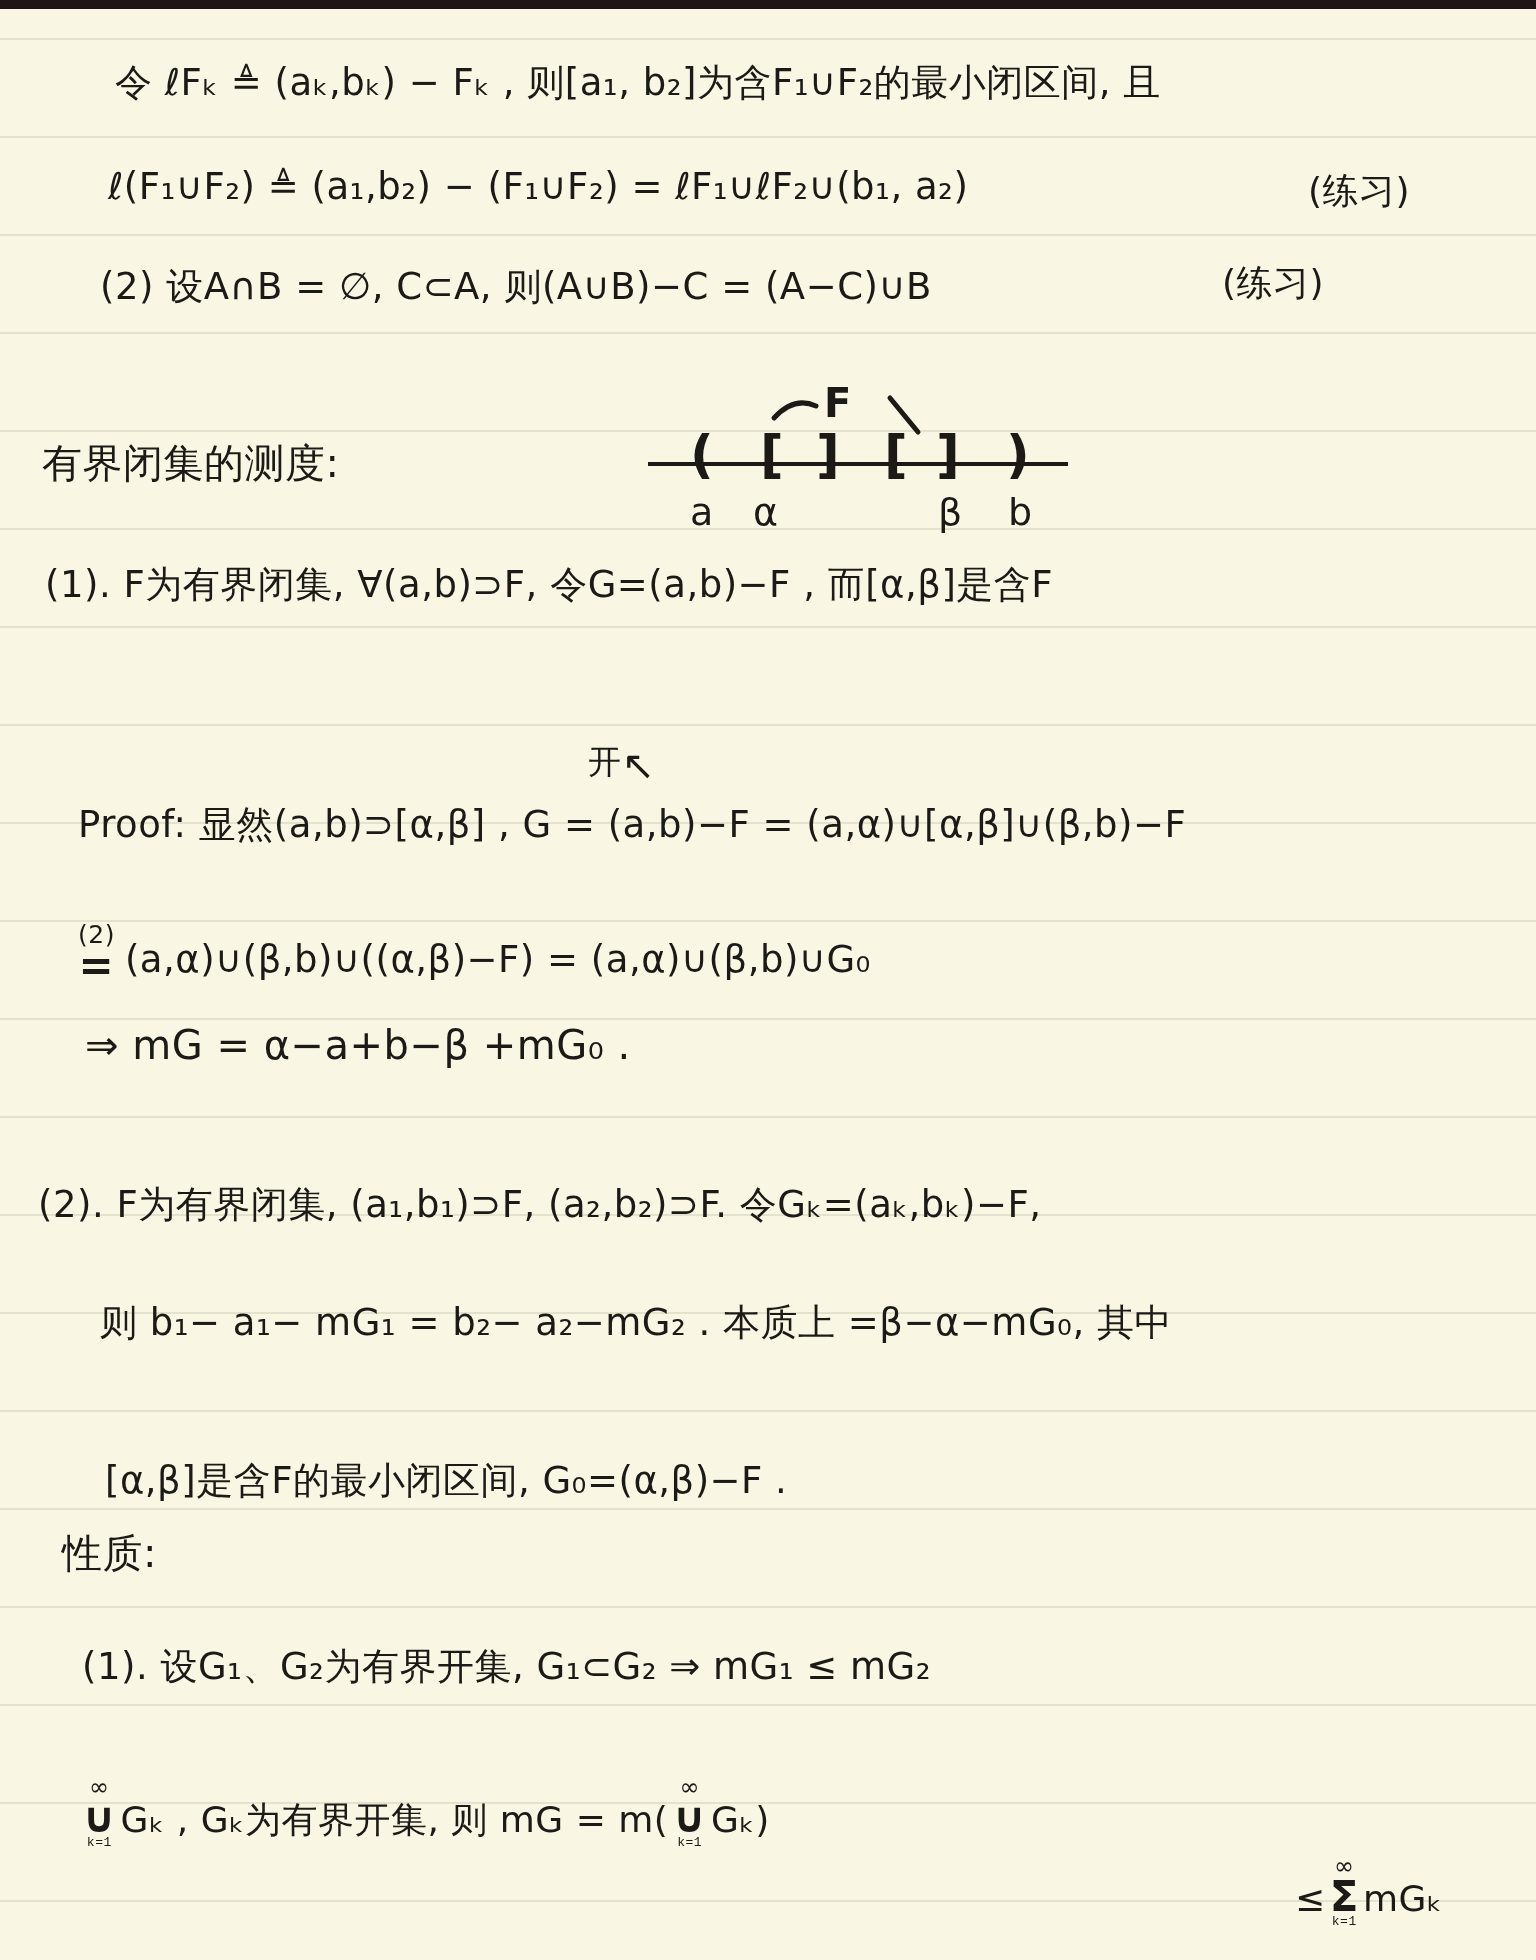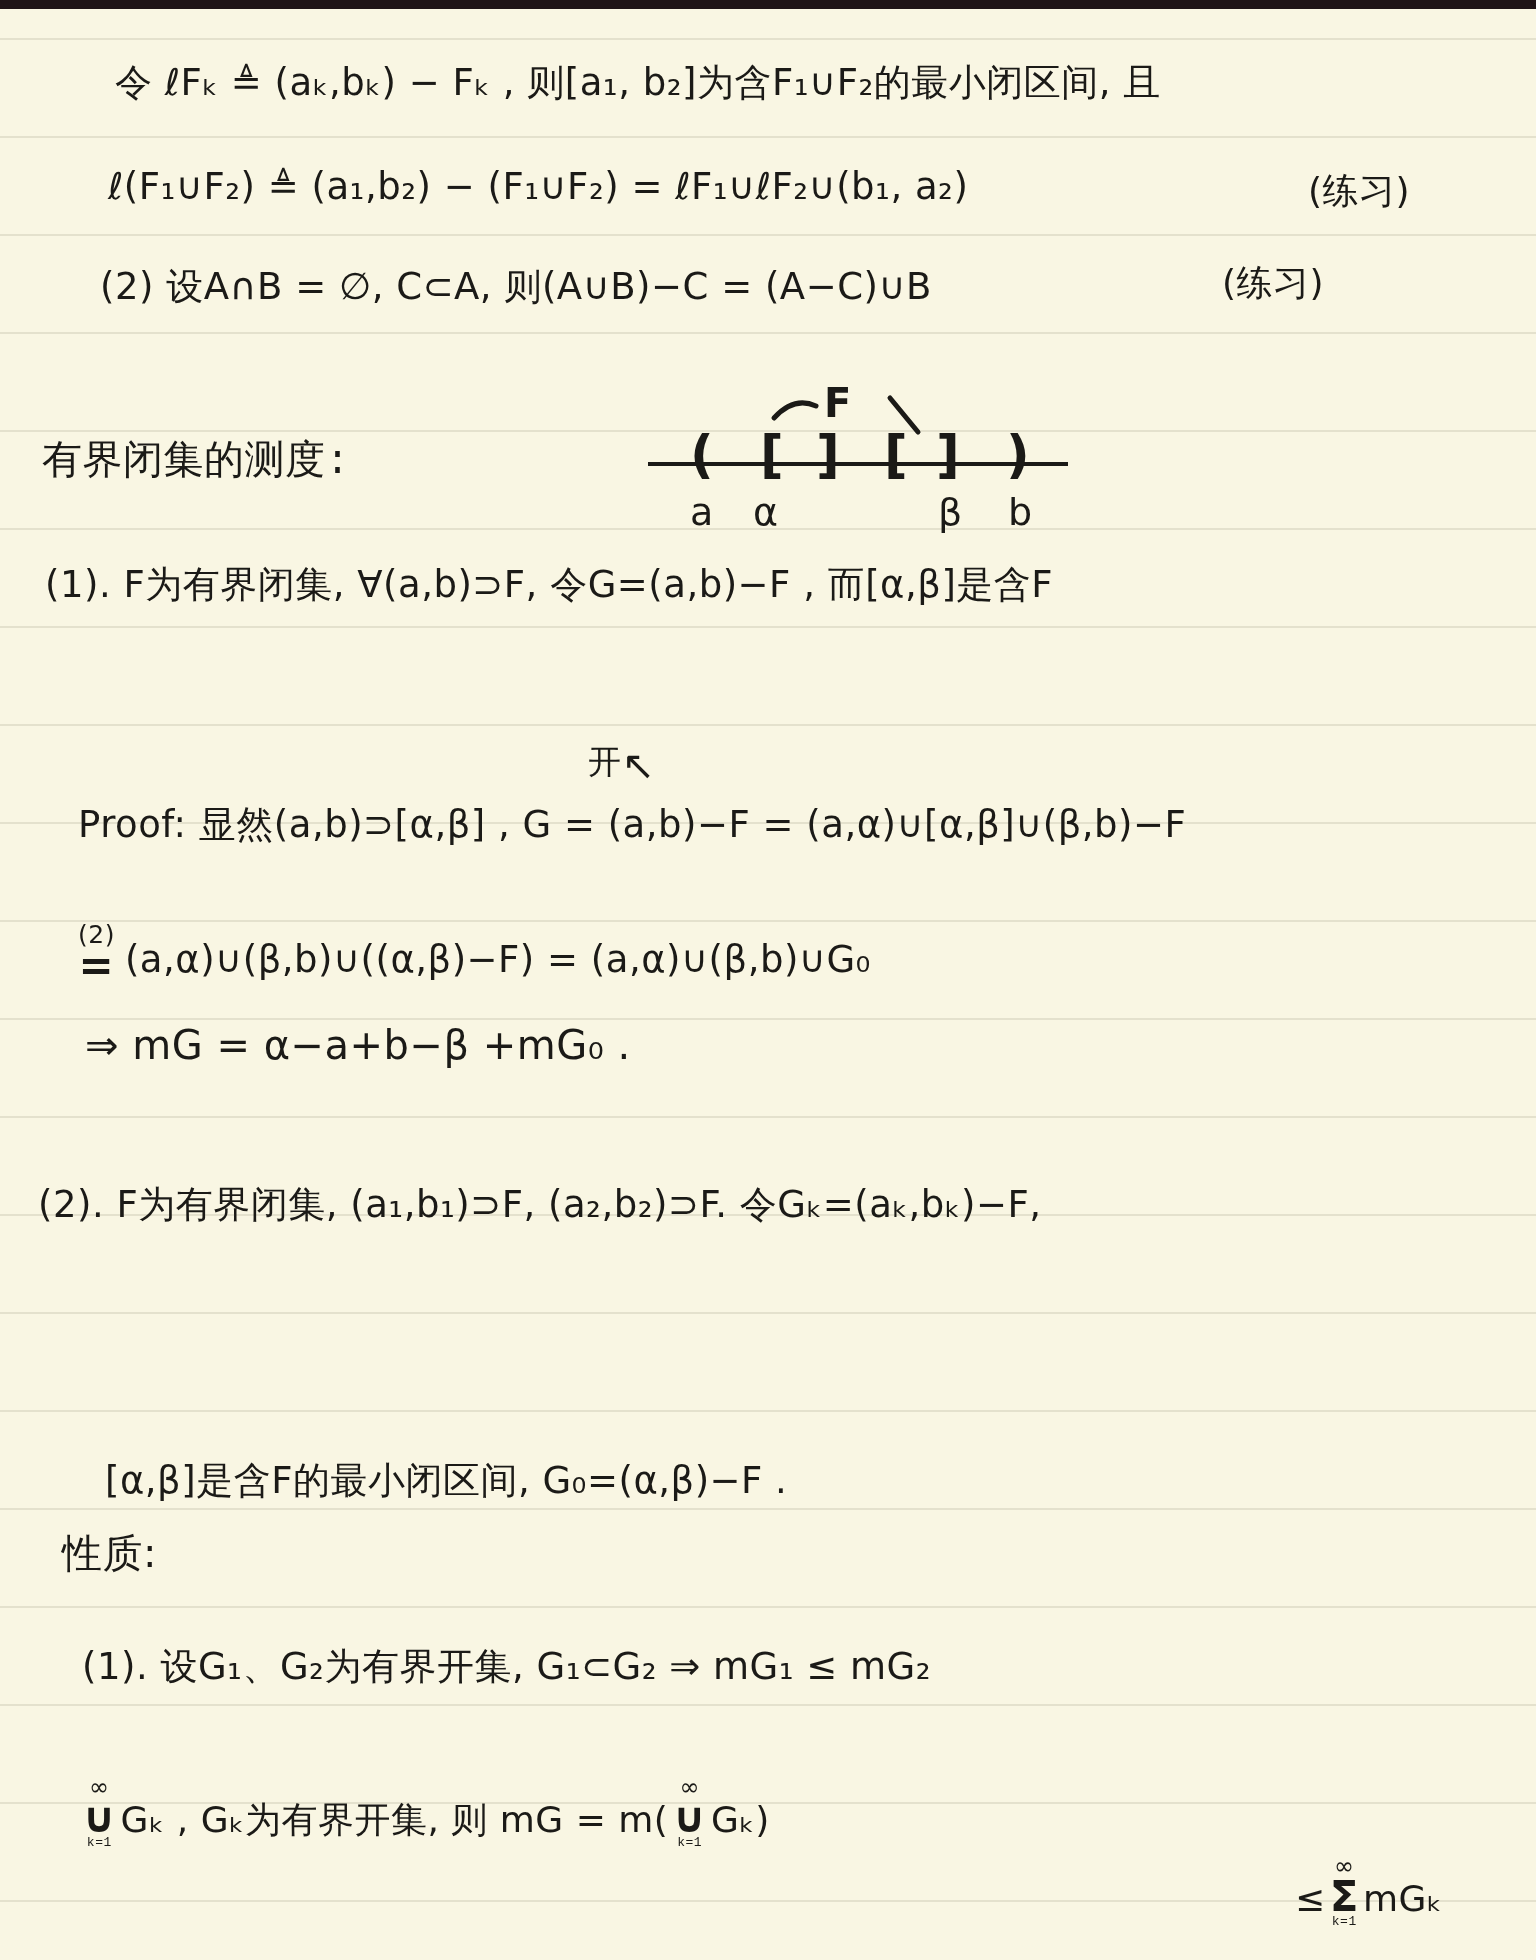--- a/index.html
+++ b/index.html
@@ -84,21 +84,21 @@
   <div class="top-edge"></div>
 
   <div class="hand f37" style="left:115px;top:60px;">令 ℓFₖ ≜ (aₖ,bₖ) − Fₖ , 则[a₁, b₂]为含F₁∪F₂的最小闭区间, 且</div>
 
   <div class="hand f37" style="left:108px;top:164px;">ℓ(F₁∪F₂) ≜ (a₁,b₂) − (F₁∪F₂) = ℓF₁∪ℓF₂∪(b₁, a₂)</div>
   <div class="hand f36" style="left:1308px;top:168px;">(练习)</div>
 
   <div class="hand f37" style="left:100px;top:264px;">(2) 设A∩B = ∅, C⊂A, 则(A∪B)−C = (A−C)∪B</div>
   <div class="hand f36" style="left:1222px;top:260px;">(练习)</div>
 
-  <div class="hand f40" style="left:42px;top:438px;font-family:Liberation Mono, monospace;">有界闭集的测度:</div>
+  <div class="hand f40" style="left:42px;top:438px;">有界闭集的测度:</div>
 
   <div class="diagram">
     <svg class="f-strokes" width="180" height="60" viewBox="0 0 180 60">
       <path d="M6,34 Q26,12 48,22" fill="none" stroke="#1b1a17" stroke-width="5" stroke-linecap="round"></path>
       <path d="M122,14 L150,48" fill="none" stroke="#1b1a17" stroke-width="5" stroke-linecap="round"></path>
     </svg>
     <div class="f-label">F</div>
     <div class="axis"></div>
     <span class="mark" style="left:150px;">(</span>
     <span class="mark" style="left:220px;">[</span>
@@ -125,20 +125,21 @@
     <span class="eqstack">
       <span class="tag">(2)</span>
       <span class="op">=</span>
     </span><span>(a,α)∪(β,b)∪((α,β)−F) = (a,α)∪(β,b)∪G₀</span>
   </div>
 
   <div class="hand f40" style="left:85px;top:1020px;">⇒ mG = α−a+b−β +mG₀ .</div>
 
   <div class="hand f37" style="left:38px;top:1182px;">(2). F为有界闭集,  (a₁,b₁)⊃F,  (a₂,b₂)⊃F.  令Gₖ=(aₖ,bₖ)−F,</div>
 
+  <div class="hand f37" style="left:100px;top:1300px;">则 b₁− a₁− mG₁ = b₂− a₂−mG₂ .  本质上 =β−α−mG₀, 其中</div>
 
   <div class="hand f37" style="left:105px;top:1410px;margin-top:48px;">[α,β]是含F的最小闭区间, G₀=(α,β)−F .</div>
 
   <div class="hand f40" style="left:62px;top:1528px;">性质:</div>
 
   <div class="hand f37" style="left:82px;top:1644px;">(1). 设G₁、G₂为有界开集,  G₁⊂G₂  ⇒ mG₁ ≤ mG₂</div>
 
   <div class="hand f36" style="left:78px;top:1766px;">
     <span class="inline-row">
       <span class="bigop">

